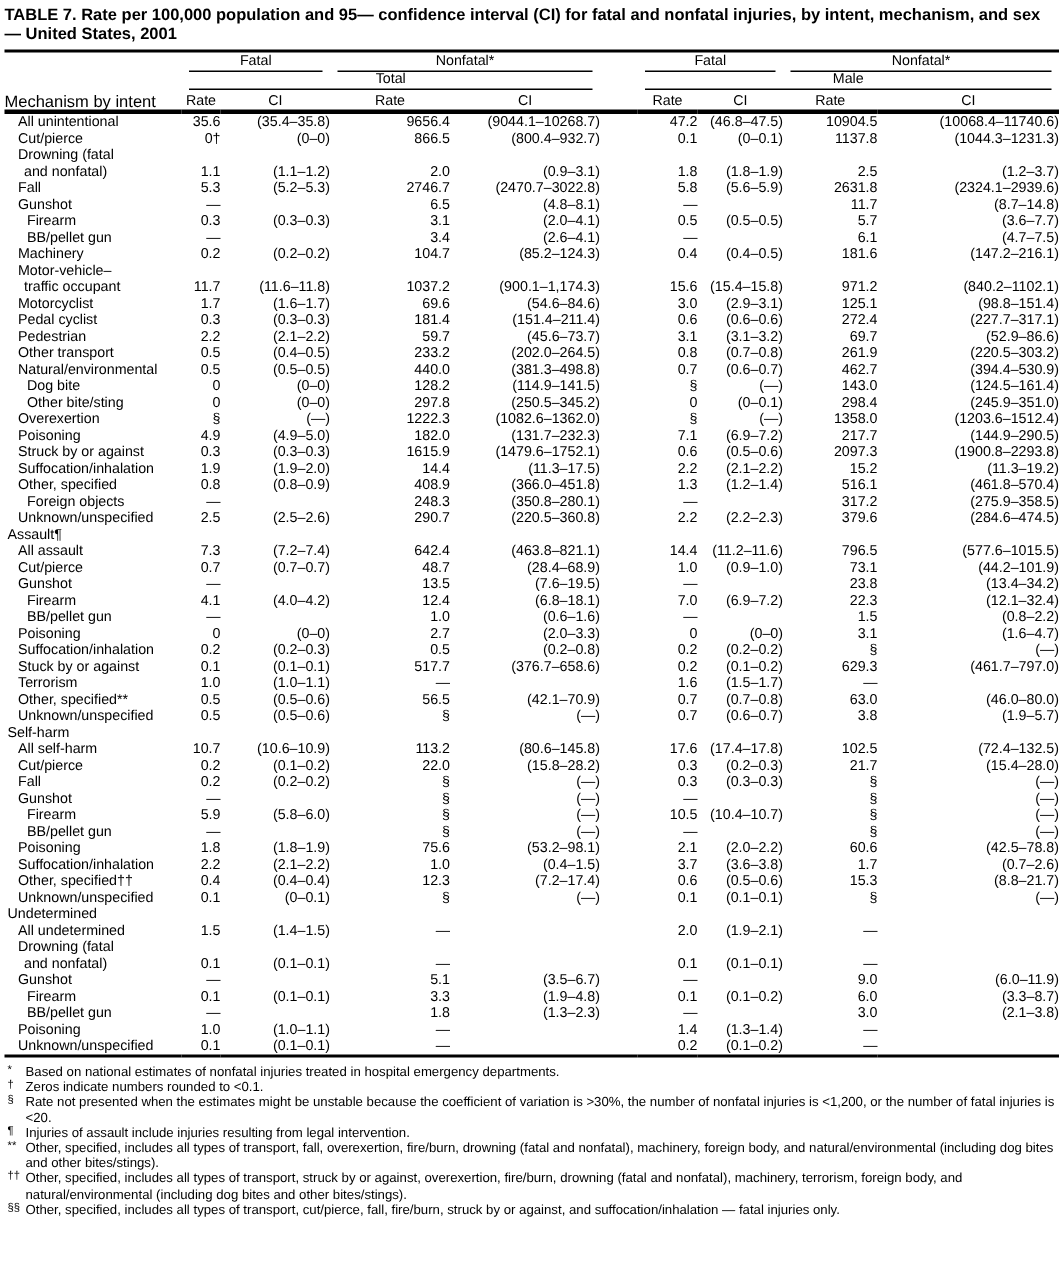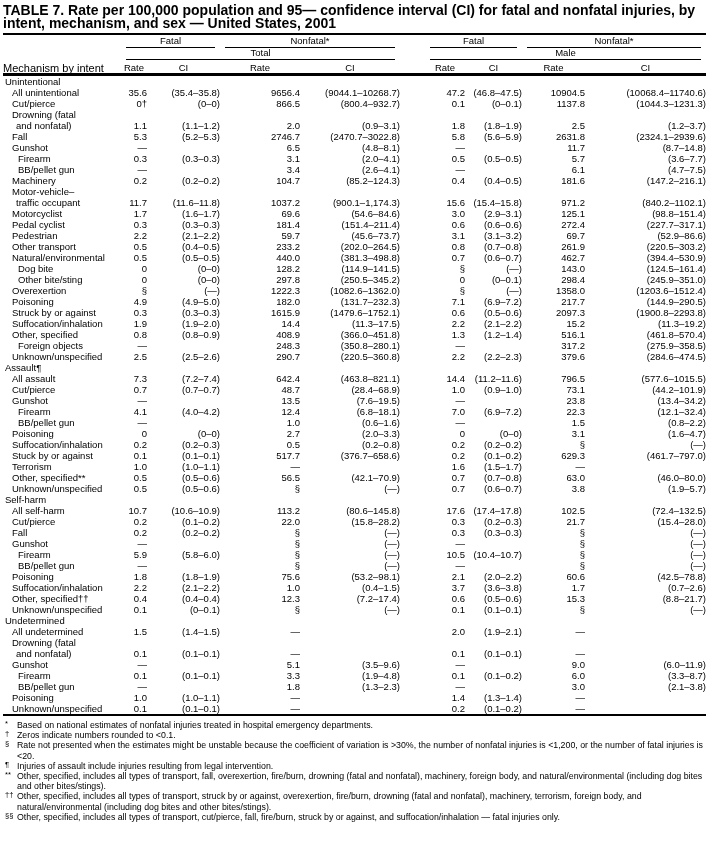--- a/index.html
+++ b/index.html
@@ -3,21 +3,21 @@
 <meta charset="utf-8">
 <style>
   html,body{margin:0;padding:0;background:#fff;}
   .page{
     width:709px;height:856px;box-sizing:border-box;
     padding:4px 3px 0 3px;
     font-family:"Liberation Sans",sans-serif;color:#000;
     overflow:hidden;position:relative;
   }
   .title{
-    font-size:14px;font-weight:bold;line-height:13px;
+    font-size:11px;font-weight:bold;line-height:13px;
     letter-spacing:0px;
     border-bottom:2px solid #000;padding-bottom:3px;
   }
   table.tbl{
     width:703px;table-layout:fixed;border-collapse:collapse;
     font-size:9.5px;margin-top:1px;
     border-bottom:2px solid #000;
   }
   .tbl td{padding:0;margin:0;white-space:nowrap;vertical-align:bottom;}
   thead td{line-height:10px;height:10px;}
@@ -91,23 +91,20 @@
         <td class="hCI">CI</td>
         <td></td>
         <td class="hRate">Rate</td>
         <td class="hCI">CI</td>
         <td class="hRate">Rate</td>
         <td class="hCI">CI</td>
       </tr>
     </thead>
     <tbody>
         <tr>
-          <td colspan="10" class="sec">Unintentional</td>
-        </tr>
-        <tr>
           <td class="ind1">All unintentional</td>
           <td class="num">35.6</td>
           <td class="num">(35.4–35.8)</td>
           <td class="num">9656.4</td>
           <td class="num">(9044.1–10268.7)</td>
           <td></td>
           <td class="num">47.2</td>
           <td class="num">(46.8–47.5)</td>
           <td class="num">10904.5</td>
           <td class="num">(10068.4–11740.6)</td>
@@ -668,21 +665,21 @@
           <td class="num">0.1</td>
           <td class="num">(0.1–0.1)</td>
           <td class="num">—</td>
           <td class="num"></td>
         </tr>
         <tr>
           <td class="ind1">Gunshot</td>
           <td class="num">—</td>
           <td class="num"></td>
           <td class="num">5.1</td>
-          <td class="num">(3.5–9.6)</td>
+          <td class="num">(3.5–6.7)</td>
           <td></td>
           <td class="num">—</td>
           <td class="num"></td>
           <td class="num">9.0</td>
           <td class="num">(6.0–11.9)</td>
         </tr>
         <tr>
           <td class="ind2">Firearm</td>
           <td class="num">0.1</td>
           <td class="num">(0.1–0.1)</td>

